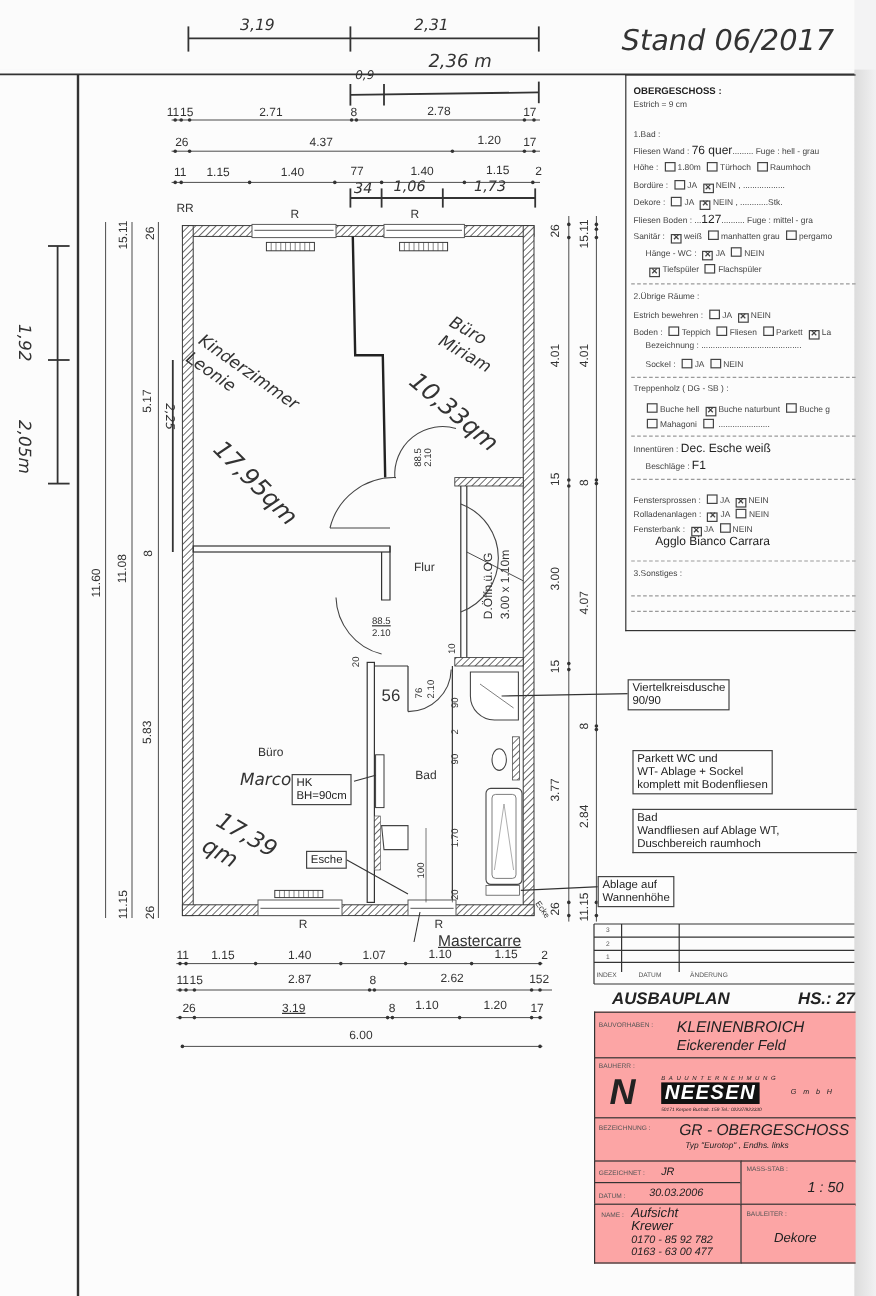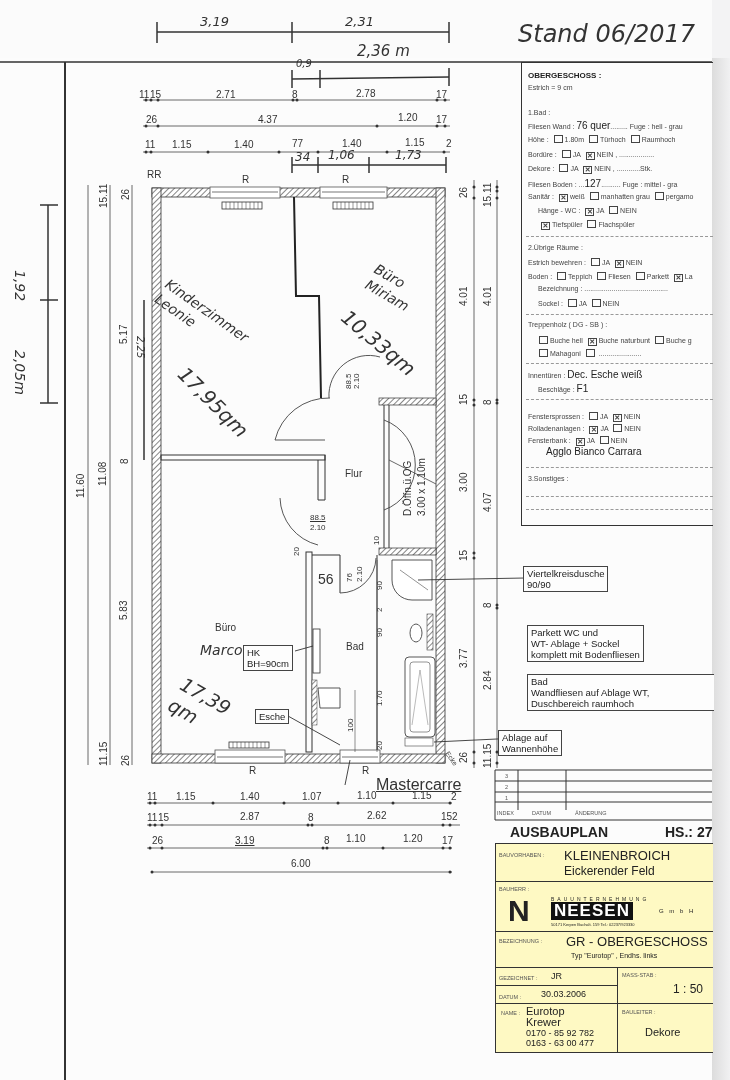--- a/index.html
+++ b/index.html
@@ -14,23 +14,23 @@
   svg{position:absolute;left:0;top:0;}
   
   .panel{position:absolute;left:521px;top:62px;width:191px;height:462px;border:1.5px solid #333;border-right:none;font-size:7px;color:#444;}
   .panel .row{position:absolute;left:6px;white-space:nowrap;}
   .panel b{font-size:8px;color:#222;}
   .cb{display:inline-block;width:7px;height:6px;border:1px solid #444;vertical-align:-1px;margin:0 2px 0 3px;text-align:center;line-height:6px;font-size:7px;font-weight:bold;}
   .fill{font-size:10px;color:#222;}
   .sep{position:absolute;left:4px;right:0;border-top:1px dashed #999;}
   .note{position:absolute;border:1px solid #444;background:#fdfdfd;font-size:9.5px;line-height:11px;padding:1px 3px;white-space:nowrap;color:#222;}
   
-  .tb{position:absolute;left:495px;border:1px solid #333;border-right:none;background:#fef9c3;}
+  .tb{position:absolute;left:495px;border:1px solid #333;border-right:none;background:#fca5a5;}
   .lbl{font-size:5.5px;color:#555;position:absolute;white-space:nowrap;}
-  .big{position:absolute;white-space:nowrap;color:#222;}
+  .big{position:absolute;white-space:nowrap;color:#222;font-style:italic;}
 </style>
 </head>
 <body>
 
 <div class="topstrip"></div>
 <div class="sheet"></div>
 <div class="shadow"></div>
 <div class="frame-left"></div>
 
 <svg width="730" height="1080" viewBox="0 0 730 1080">
@@ -395,21 +395,21 @@
 <span class="dim" style="left:215px;top:622px;font-size:10px;">Büro</span>
 <span class="dim" style="left:346px;top:641px;font-size:10px;">Bad</span>
 <span class="dim vt" style="left:402px;top:516px;font-size:10px;">D.Öffn.ü.OG</span>
 <span class="dim vt" style="left:416px;top:516px;font-size:10px;">3.00 x 1.10m</span>
 
 <div class="note" style="left:243px;top:645px;">
   <div>HK</div>
   <div>BH=90cm</div>
 </div>
 <div class="note" style="left:255px;top:709px;">Esche</div>
-<span class="dim" style="left:376px;top:776px;font-size:16px;text-decoration:underline;">Mastercarre</span>
+<span class="dim" style="left:365px;top:776px;font-size:13px;text-decoration:underline;">Mastercarre</span>
 <span class="dim" style="left:450px;top:750px;font-size:7px;transform:rotate(55deg);transform-origin:left top;">Ecke</span>
 
 <div class="note" style="left:523px;top:566px;">
   <div>Viertelkreisdusche</div>
   <div>90/90</div>
 </div>
 <div class="note" style="left:527px;top:625px;">
   <div>Parkett WC und</div>
   <div>WT- Ablage + Sockel</div>
   <div>komplett mit Bodenfliesen</div>
@@ -571,21 +571,21 @@
 <div class="tb" style="top:985px;width:121px;height:18px;">
   <span class="lbl" style="left:3px;top:8px;">DATUM :</span>
   <span class="big" style="left:45px;top:3px;font-size:9px;">30.03.2006</span>
 </div>
 <div class="tb" style="top:967px;left:617px;width:95px;height:36px;">
   <span class="lbl" style="left:4px;top:4px;">MASS-STAB :</span>
   <span class="big" style="left:55px;top:14px;font-size:12px;">1 : 50</span>
 </div>
 <div class="tb" style="top:1003px;width:121px;height:48px;">
   <span class="lbl" style="left:5px;top:6px;">NAME :</span>
-  <span class="big" style="left:30px;top:1px;font-size:11px;">Eurotop</span>
+  <span class="big" style="left:30px;top:1px;font-size:11px;">Aufsicht</span>
   <span class="big" style="left:30px;top:12px;font-size:11px;">Krewer</span>
   <span class="big" style="left:30px;top:24px;font-size:9px;">0170 - 85 92 782</span>
   <span class="big" style="left:30px;top:34px;font-size:9px;">0163 - 63 00 477</span>
 </div>
 <div class="tb" style="top:1003px;left:617px;width:95px;height:48px;">
   <span class="lbl" style="left:4px;top:5px;">BAULEITER :</span>
   <span class="big" style="left:27px;top:22px;font-size:11px;">Dekore</span>
 </div>
 
 </body></html>

